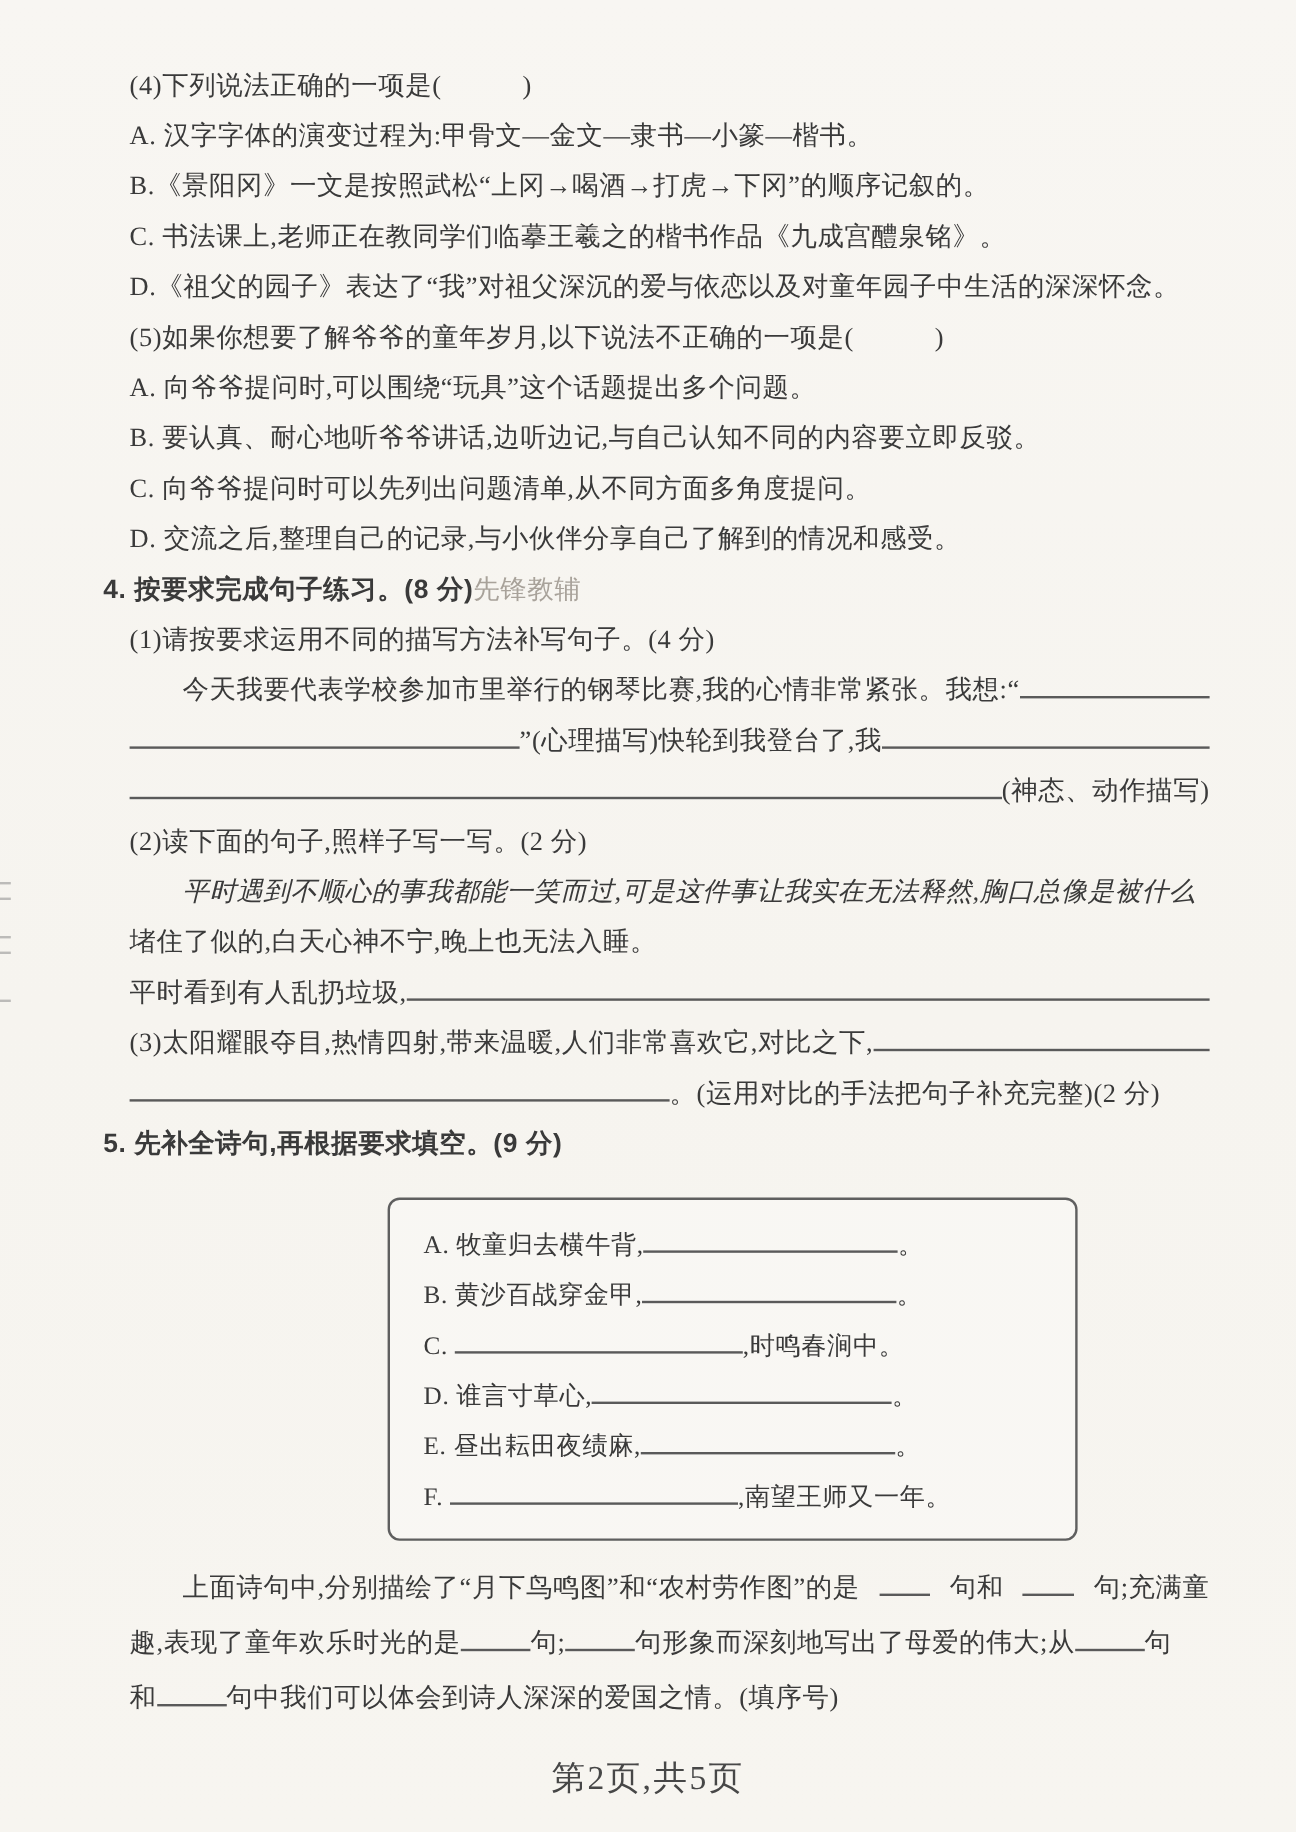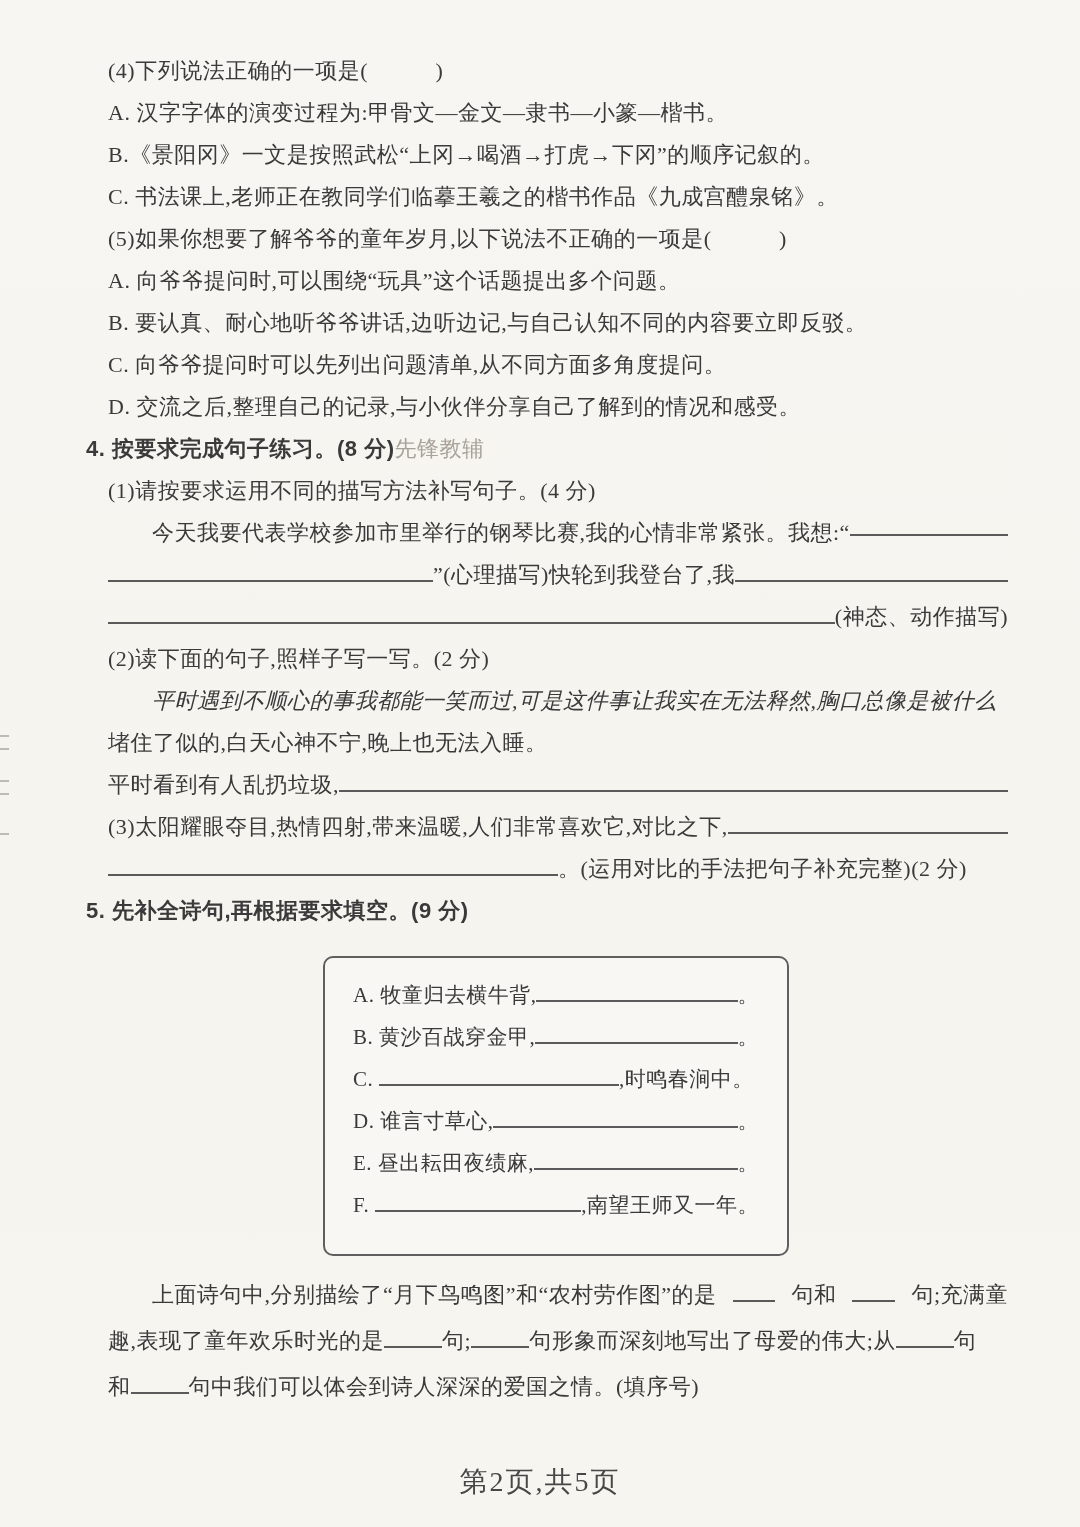--- a/index.html
+++ b/index.html
@@ -27,24 +27,24 @@
   .outdent { margin-left:-22px; }
   .blank {
     display:inline-block;
     border-bottom:2px solid #5a5a5a;
     min-width:40px;
     height:3px;
   }
   .blank.fill { flex:1; }
   .poem-box {
     margin:24px 0 16px 215px;
-    width:466px;
+    width:575px;
     border:2px solid #5f5f5f;
     border-radius:10px;
-    padding:16px 28px 28px 28px;
+    padding:16px 28px 14px 28px;
     box-sizing:border-box;
     background:rgba(255,255,255,0.25);
   }
   .poem-box .line { font-size:21px; line-height:42px; }
   .after .line { line-height:46px; }
   .footer {
     position:absolute; left:0; right:0; bottom:26px;
     text-align:center;
     font-size:28px; color:#474747; letter-spacing:2px;
   }
@@ -63,28 +63,29 @@
   <div class="artifact" style="top:748px"></div>
   <div class="artifact" style="top:780px"></div>
   <div class="artifact" style="top:793px"></div>
   <div class="artifact" style="top:833px"></div>
 
   <div class="doc">
       <div class="line"><span class="txt">(4)下列说法正确的一项是(　　　)</span></div>
       <div class="line"><span class="txt">A. 汉字字体的演变过程为:甲骨文—金文—隶书—小篆—楷书。</span></div>
       <div class="line"><span class="txt">B.《景阳冈》一文是按照武松“上冈→喝酒→打虎→下冈”的顺序记叙的。</span></div>
       <div class="line"><span class="txt">C. 书法课上,老师正在教同学们临摹王羲之的楷书作品《九成宫醴泉铭》。</span></div>
+      <div class="line"><span class="txt">D.《祖父的园子》表达了“我”对祖父深沉的爱与依恋以及对童年园子中生活的深深怀念。</span></div>
       <div class="line"><span class="txt">(5)如果你想要了解爷爷的童年岁月,以下说法不正确的一项是(　　　)</span></div>
       <div class="line"><span class="txt">A. 向爷爷提问时,可以围绕“玩具”这个话题提出多个问题。</span></div>
       <div class="line"><span class="txt">B. 要认真、耐心地听爷爷讲话,边听边记,与自己认知不同的内容要立即反驳。</span></div>
       <div class="line"><span class="txt">C. 向爷爷提问时可以先列出问题清单,从不同方面多角度提问。</span></div>
       <div class="line"><span class="txt">D. 交流之后,整理自己的记录,与小伙伴分享自己了解到的情况和感受。</span></div>
       <div class="line outdent"><span class="txt bold">4. 按要求完成句子练习。(8 分)</span><span class="txt gray">先锋教辅</span></div>
       <div class="line"><span class="txt">(1)请按要求运用不同的描写方法补写句子。(4 分)</span></div>
-      <div class="line" style="padding-left: 44px; align-items: center;"><span class="txt">今天我要代表学校参加市里举行的钢琴比赛,我的心情非常紧张。我想:“</span><span class="blank fill"></span></div>
+      <div class="line" style="padding-left: 44px;"><span class="txt">今天我要代表学校参加市里举行的钢琴比赛,我的心情非常紧张。我想:“</span><span class="blank fill"></span></div>
       <div class="line"><span class="blank" style="width: 325px;"></span><span class="txt">”(心理描写)快轮到我登台了,我</span><span class="blank fill"></span></div>
       <div class="line"><span class="blank fill"></span><span class="txt">(神态、动作描写)</span></div>
       <div class="line"><span class="txt">(2)读下面的句子,照样子写一写。(2 分)</span></div>
       <div class="line" style="padding-left: 44px; font-style: italic;"><span class="txt">平时遇到不顺心的事我都能一笑而过,可是这件事让我实在无法释然,胸口总像是被什么</span></div>
       <div class="line"><span class="txt">堵住了似的,白天心神不宁,晚上也无法入睡。</span></div>
       <div class="line"><span class="txt">平时看到有人乱扔垃圾,</span><span class="blank fill"></span></div>
       <div class="line"><span class="txt">(3)太阳耀眼夺目,热情四射,带来温暖,人们非常喜欢它,对比之下,</span><span class="blank fill"></span></div>
       <div class="line"><span class="blank" style="width: 450px;"></span><span class="txt">。(运用对比的手法把句子补充完整)(2 分)</span></div>
       <div class="line outdent"><span class="txt bold">5. 先补全诗句,再根据要求填空。(9 分)</span></div>
     </div>

